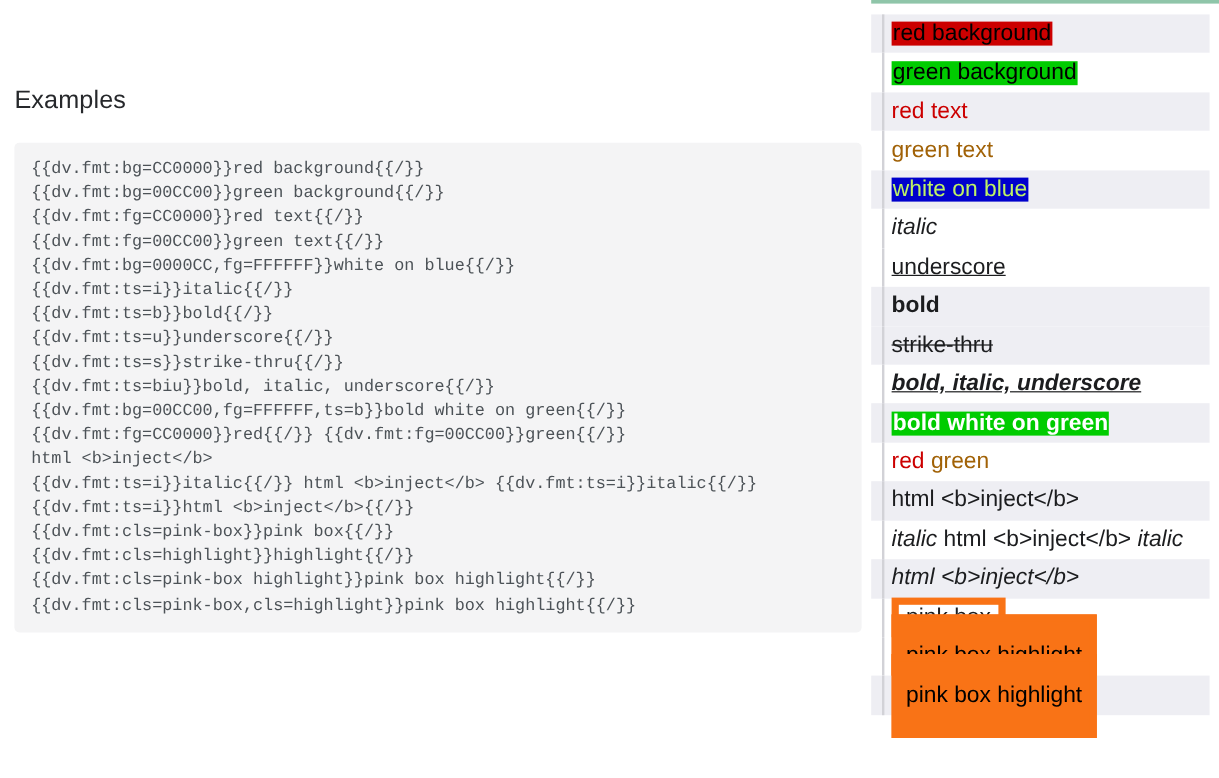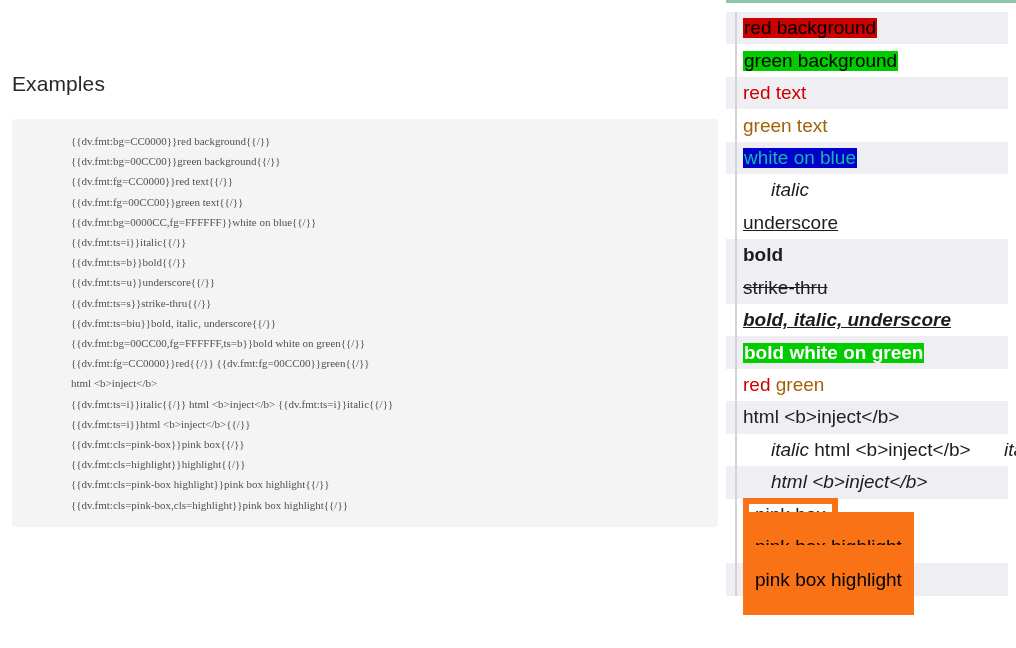--- a/index.html
+++ b/index.html
@@ -30,27 +30,26 @@
   }
   .code-block {
     position: absolute;
     left: 12px; top: 119px;
     width: 706px;
     padding: 12px 14px 12px 14px;
     background: #f4f4f5;
     border-radius: 4px;
   }
   .code-line {
-    font-family: Liberation Serif, serif;
-    font-size: 11px;
+    font-family: Liberation Mono, monospace;
+    font-size: 14px;
     line-height: 20.2px;
     color: #4c5257;
     white-space: pre;
     letter-spacing: 0px;
-    margin-left: 45px;
   }
 
   
   .right-col {
     position: absolute;
     left: 726px; top: 0;
     width: 290px; height: 648px;
     background: #ffffff;
   }
   .top-rule {
@@ -84,22 +83,22 @@
     line-height: 18px;
     color: #1c1d1f;
     white-space: nowrap;
   }
 
   
   .f-bgred   { background: #cc0000; color: #000; padding: 1px 1px; }
   .f-bggreen { background: #00cc00; color: #000; padding: 1px 1px; }
   .f-fgred   { color: #cc0000; }
   .f-fggreen { color: #a16207; }
-  .f-onblue  { background: #0000cc; color: #14b8a6; padding: 1px 1px; }
-  .f-i       { font-style: italic; margin-left: 28px; }
+  .f-onblue  { background: #0000cc; color: #bef264; padding: 1px 1px; }
+  .f-i       { font-style: italic; }
   .f-b       { font-weight: bold; }
   .f-u       { text-decoration: underline; }
   .f-s       { text-decoration: line-through; }
   .f-biu     { font-weight: bold; font-style: italic; text-decoration: underline; }
   .f-bwg     { font-weight: bold; color: #ffffff; background: #00cc00; padding: 1px 1px; }
   .f-pinkbox {
     border: 6px solid #f97316;
     padding: 3px 6px;
     display: inline-block;
     line-height: 16px;

